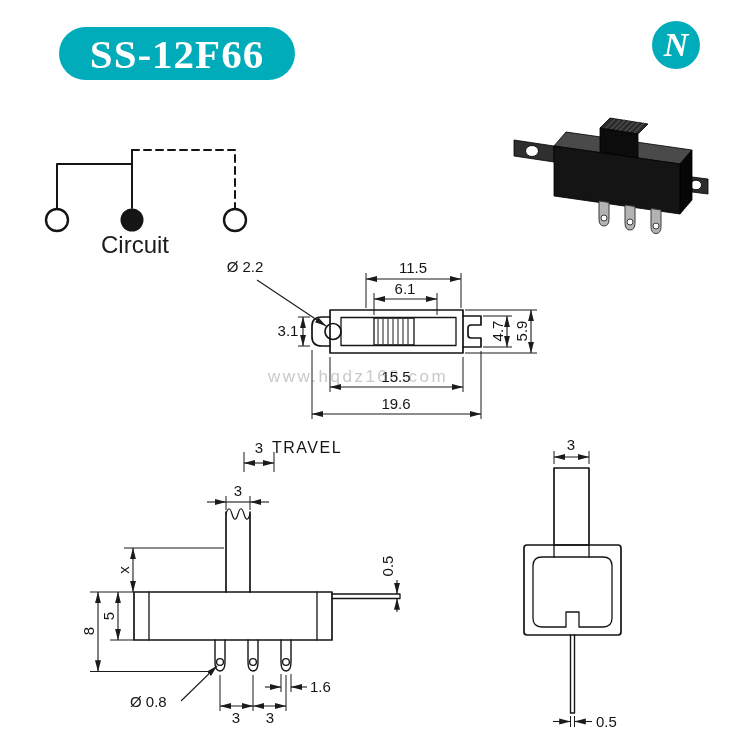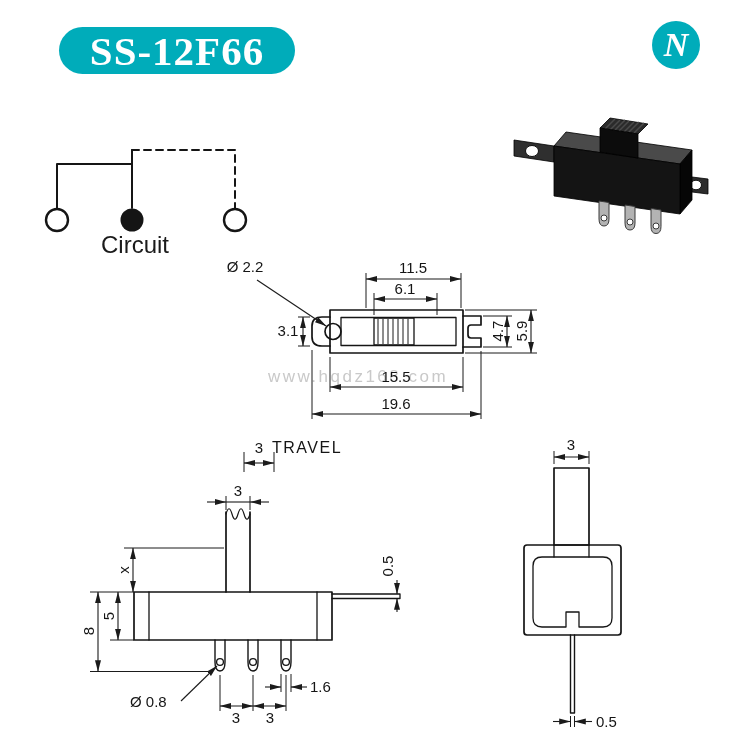--- a/index.html
+++ b/index.html
@@ -1,17 +1,17 @@
 <!DOCTYPE html>
 <html><head>
 <meta charset="utf-8">
 <style>
   html,body{margin:0;padding:0;}
   body{width:735px;height:744px;background:#ffffff;overflow:hidden;position:relative;font-family:"Liberation Sans",sans-serif;}
-  .badge{position:absolute;left:59px;top:27px;width:236px;height:47px;background:#00acba;border-radius:27px;display:flex;align-items:center;justify-content:center;}
+  .badge{position:absolute;left:59px;top:27px;width:236px;height:53px;background:#00acba;border-radius:27px;display:flex;align-items:center;justify-content:center;}
   .badge span{color:#fff;font-family:"Liberation Serif",serif;font-weight:bold;font-size:41px;letter-spacing:1px;}
   .logo{position:absolute;left:652px;top:21px;width:48px;height:48px;border-radius:50%;background:#00acba;display:flex;align-items:center;justify-content:center;}
   .logo span{color:#fff;font-family:"Liberation Serif",serif;font-weight:bold;font-style:italic;font-size:34px;}
   svg.drawing{position:absolute;left:0;top:0;}
   .obj{fill:none;stroke:#151515;stroke-width:1.7;stroke-linejoin:round;stroke-linecap:round;}
   .thin{fill:none;stroke:#1b1b1b;stroke-width:1;}
   .dimline{fill:none;stroke:#1b1b1b;stroke-width:1.1;}
   .dash{stroke-dasharray:7 5;}
   .dim{font-size:15px;font-family:"Liberation Sans",sans-serif;fill:#151515;}
   .travel{font-size:16px;font-family:"Liberation Sans",sans-serif;letter-spacing:1.5px;fill:#151515;}

